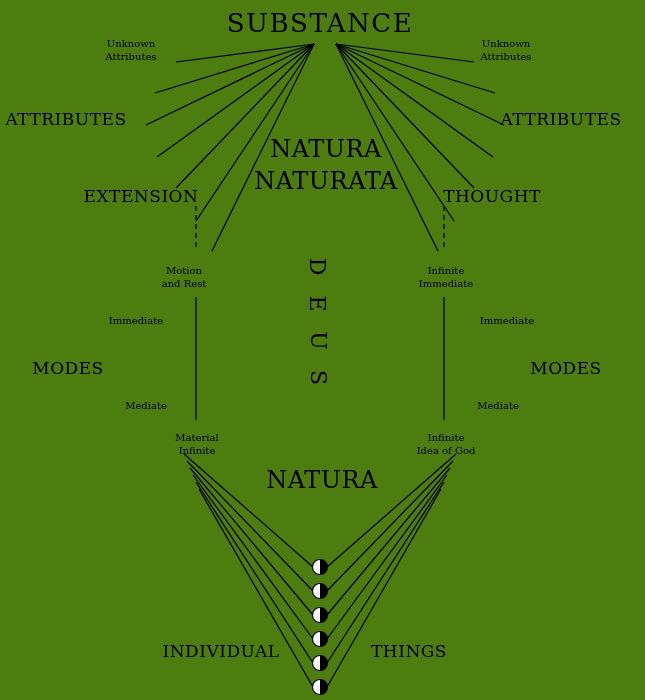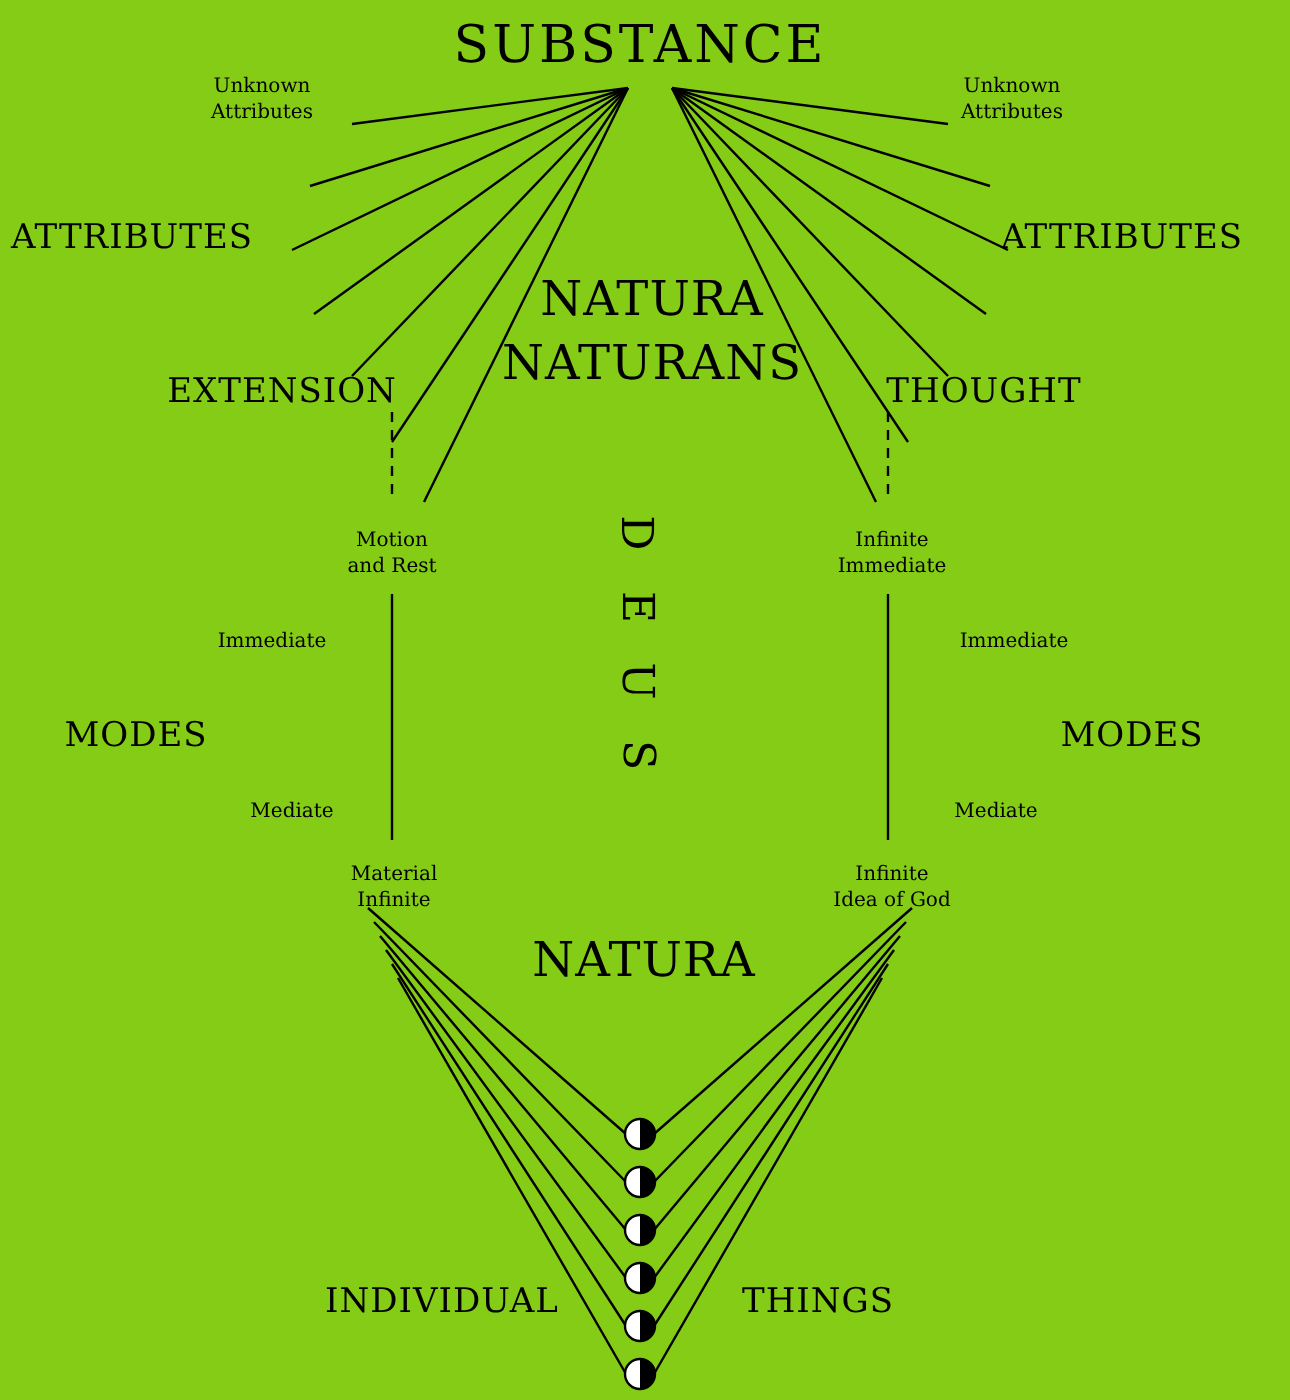--- a/index.html
+++ b/index.html
@@ -5,21 +5,21 @@
   * { margin: 0; padding: 0; box-sizing: border-box; }
   html, body { background: #ffffff; }
   body {
     font-family: "DejaVu Serif", "Liberation Serif", serif;
     color: #000000;
   }
   .canvas {
     position: relative;
     width: 645px;
     height: 700px;
-    background: #84cc16;
+    background: #4d7c0f;
     overflow: hidden;
     margin: 0;
   }
   .lines { position: absolute; left: 0; top: 0; }
   .label {
     position: absolute;
     transform: translate(-50%, -50%);
     text-align: center;
     white-space: nowrap;
     line-height: 1.32;
@@ -132,28 +132,28 @@
     <div>Unknown</div>
     <div>Attributes</div>
   </div>
 
   <div class="label t-md" style="left:66px; top:119px;">ATTRIBUTES</div>
 
   <div class="label t-md" style="left:561px; top:119px;">ATTRIBUTES</div>
 
   <div class="label t-lg" style="left:326px; top:166px;">
     <div>NATURA</div>
-    <div>NATURANS</div>
+    <div>NATURATA</div>
   </div>
 
   <div class="label t-md" style="left:492px; top:196px;">THOUGHT</div>
 
   <div class="label t-md" style="left:141px; top:196px;">EXTENSION</div>
 
-  <div class="label t-sm" style="left:196px; top:277px;">
+  <div class="label t-sm" style="left:184px; top:277px;">
     <div>Motion</div>
     <div>and Rest</div>
   </div>
 
   <div class="label t-sm" style="left:446px; top:277px;">
     <div>Infinite</div>
     <div>Immediate</div>
   </div>
 
   <div class="deus" style="left:318px; top:254px;">

